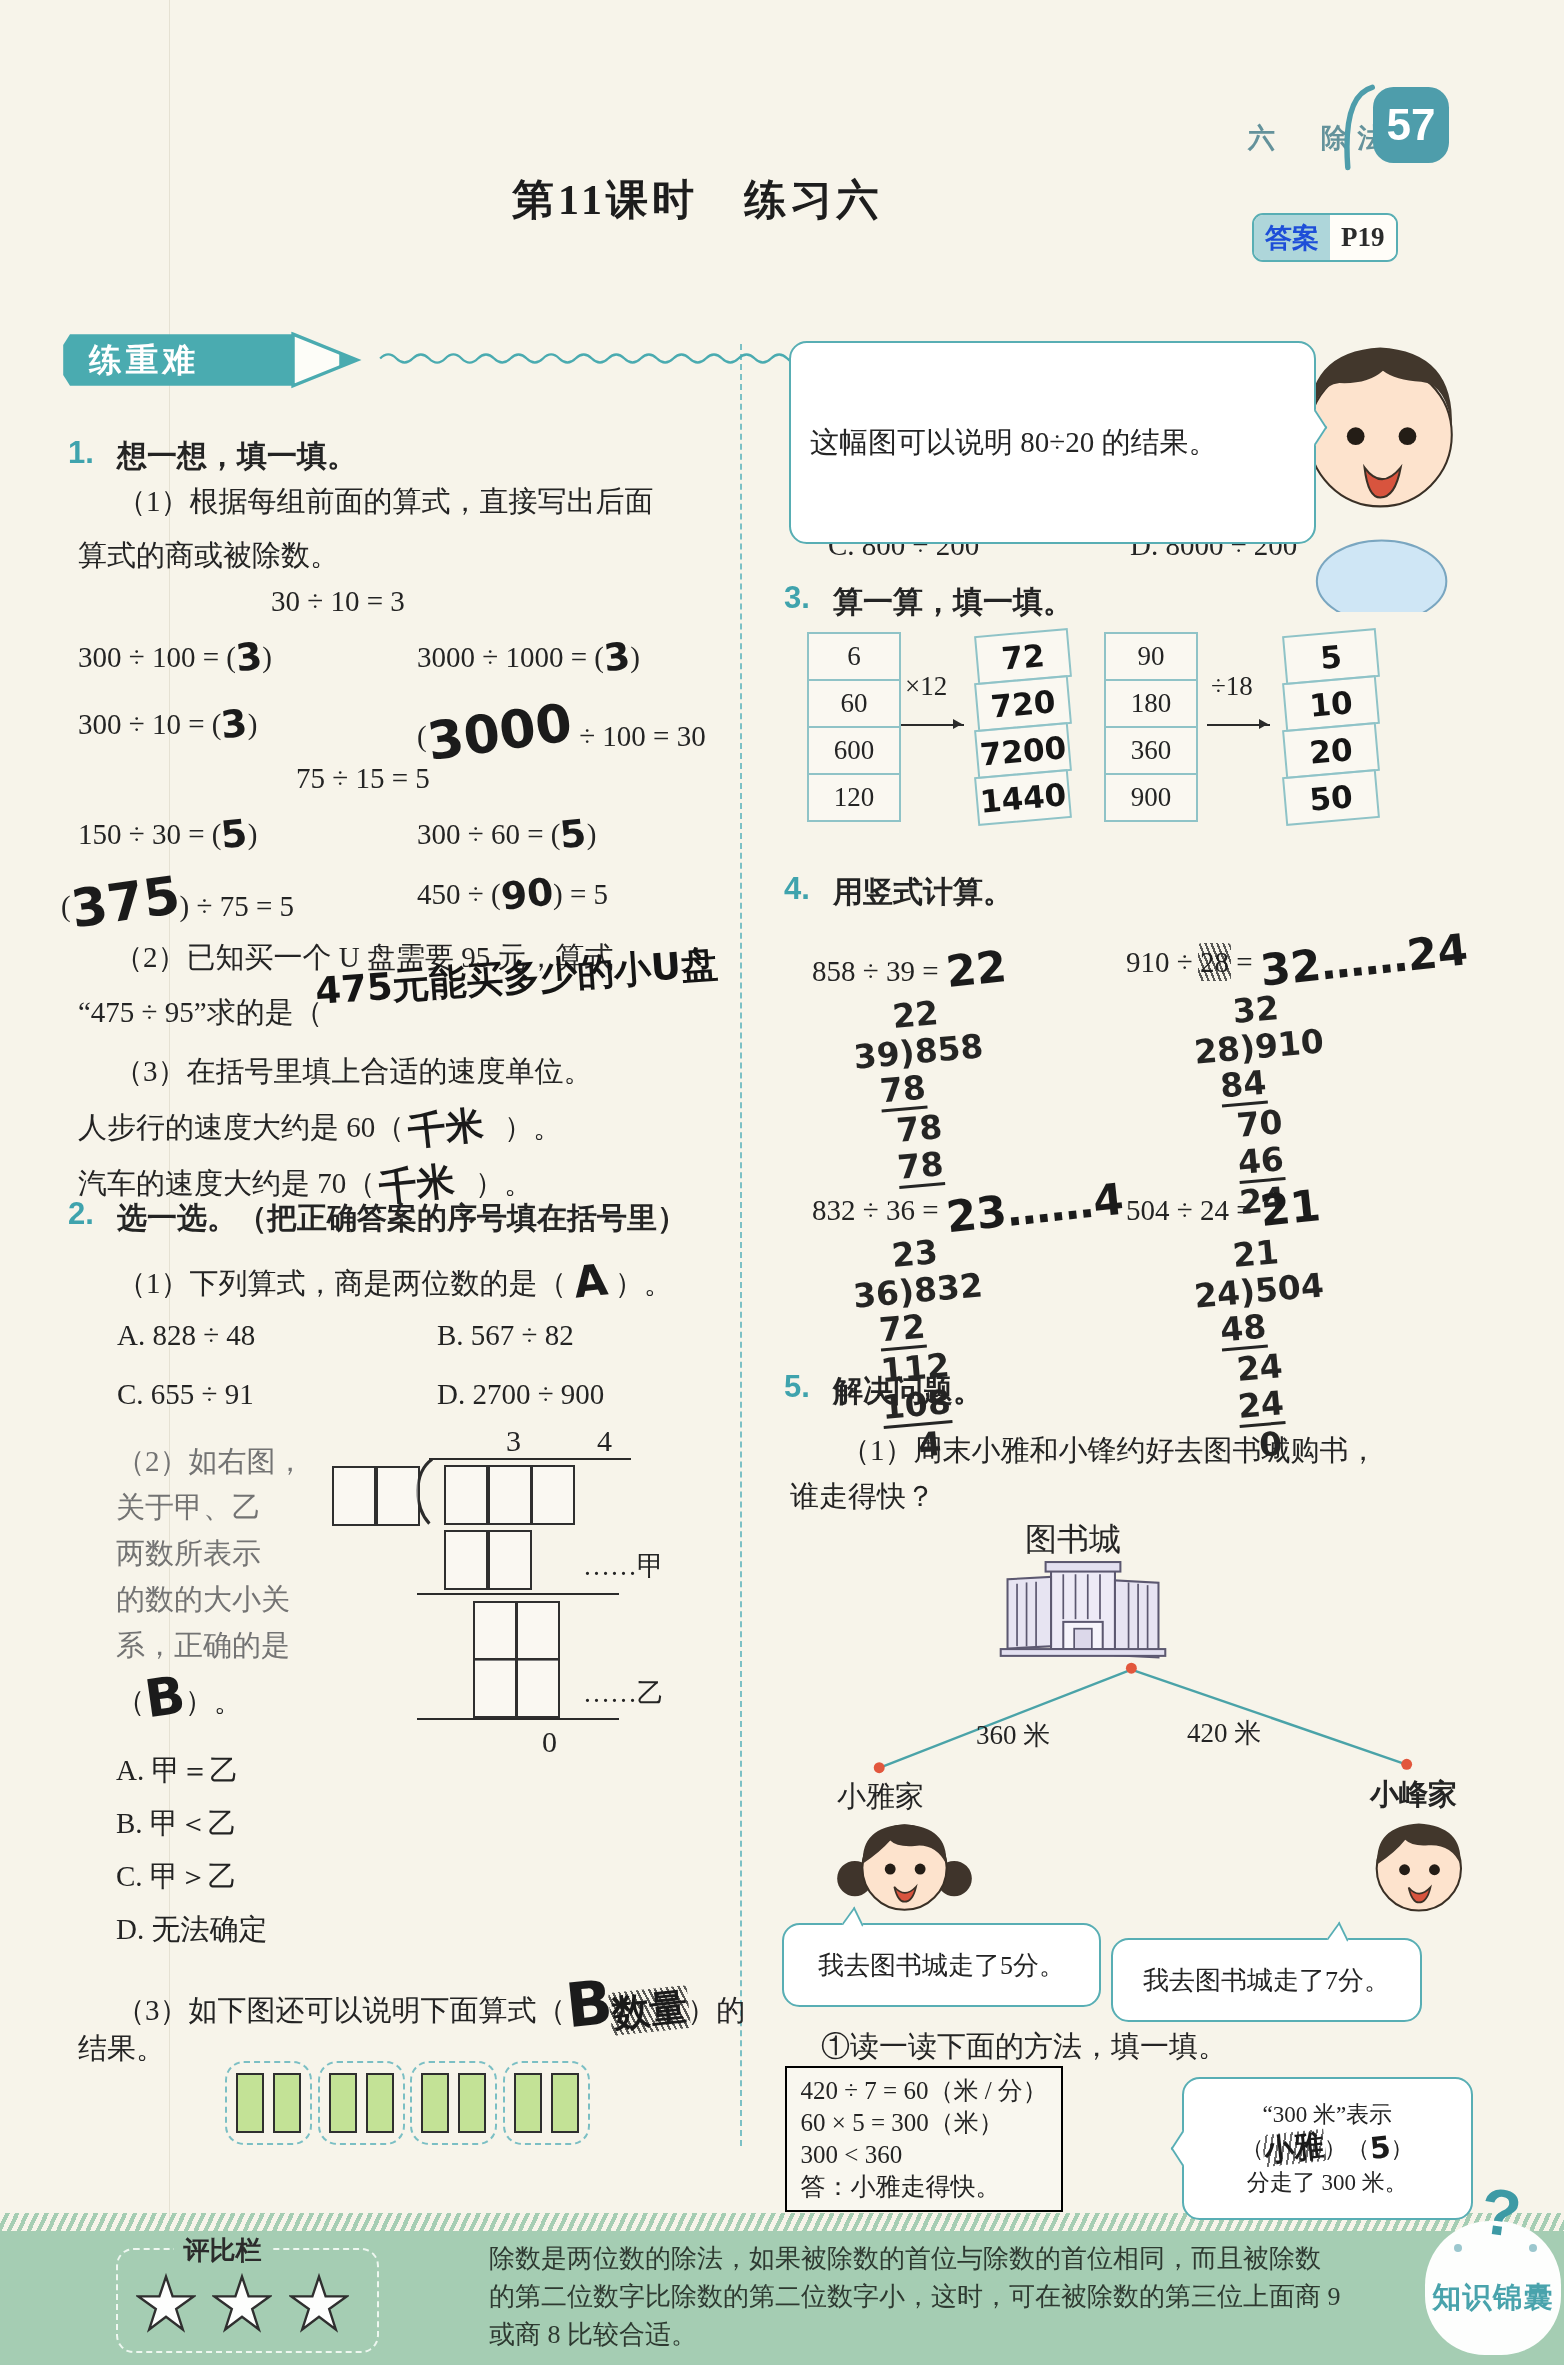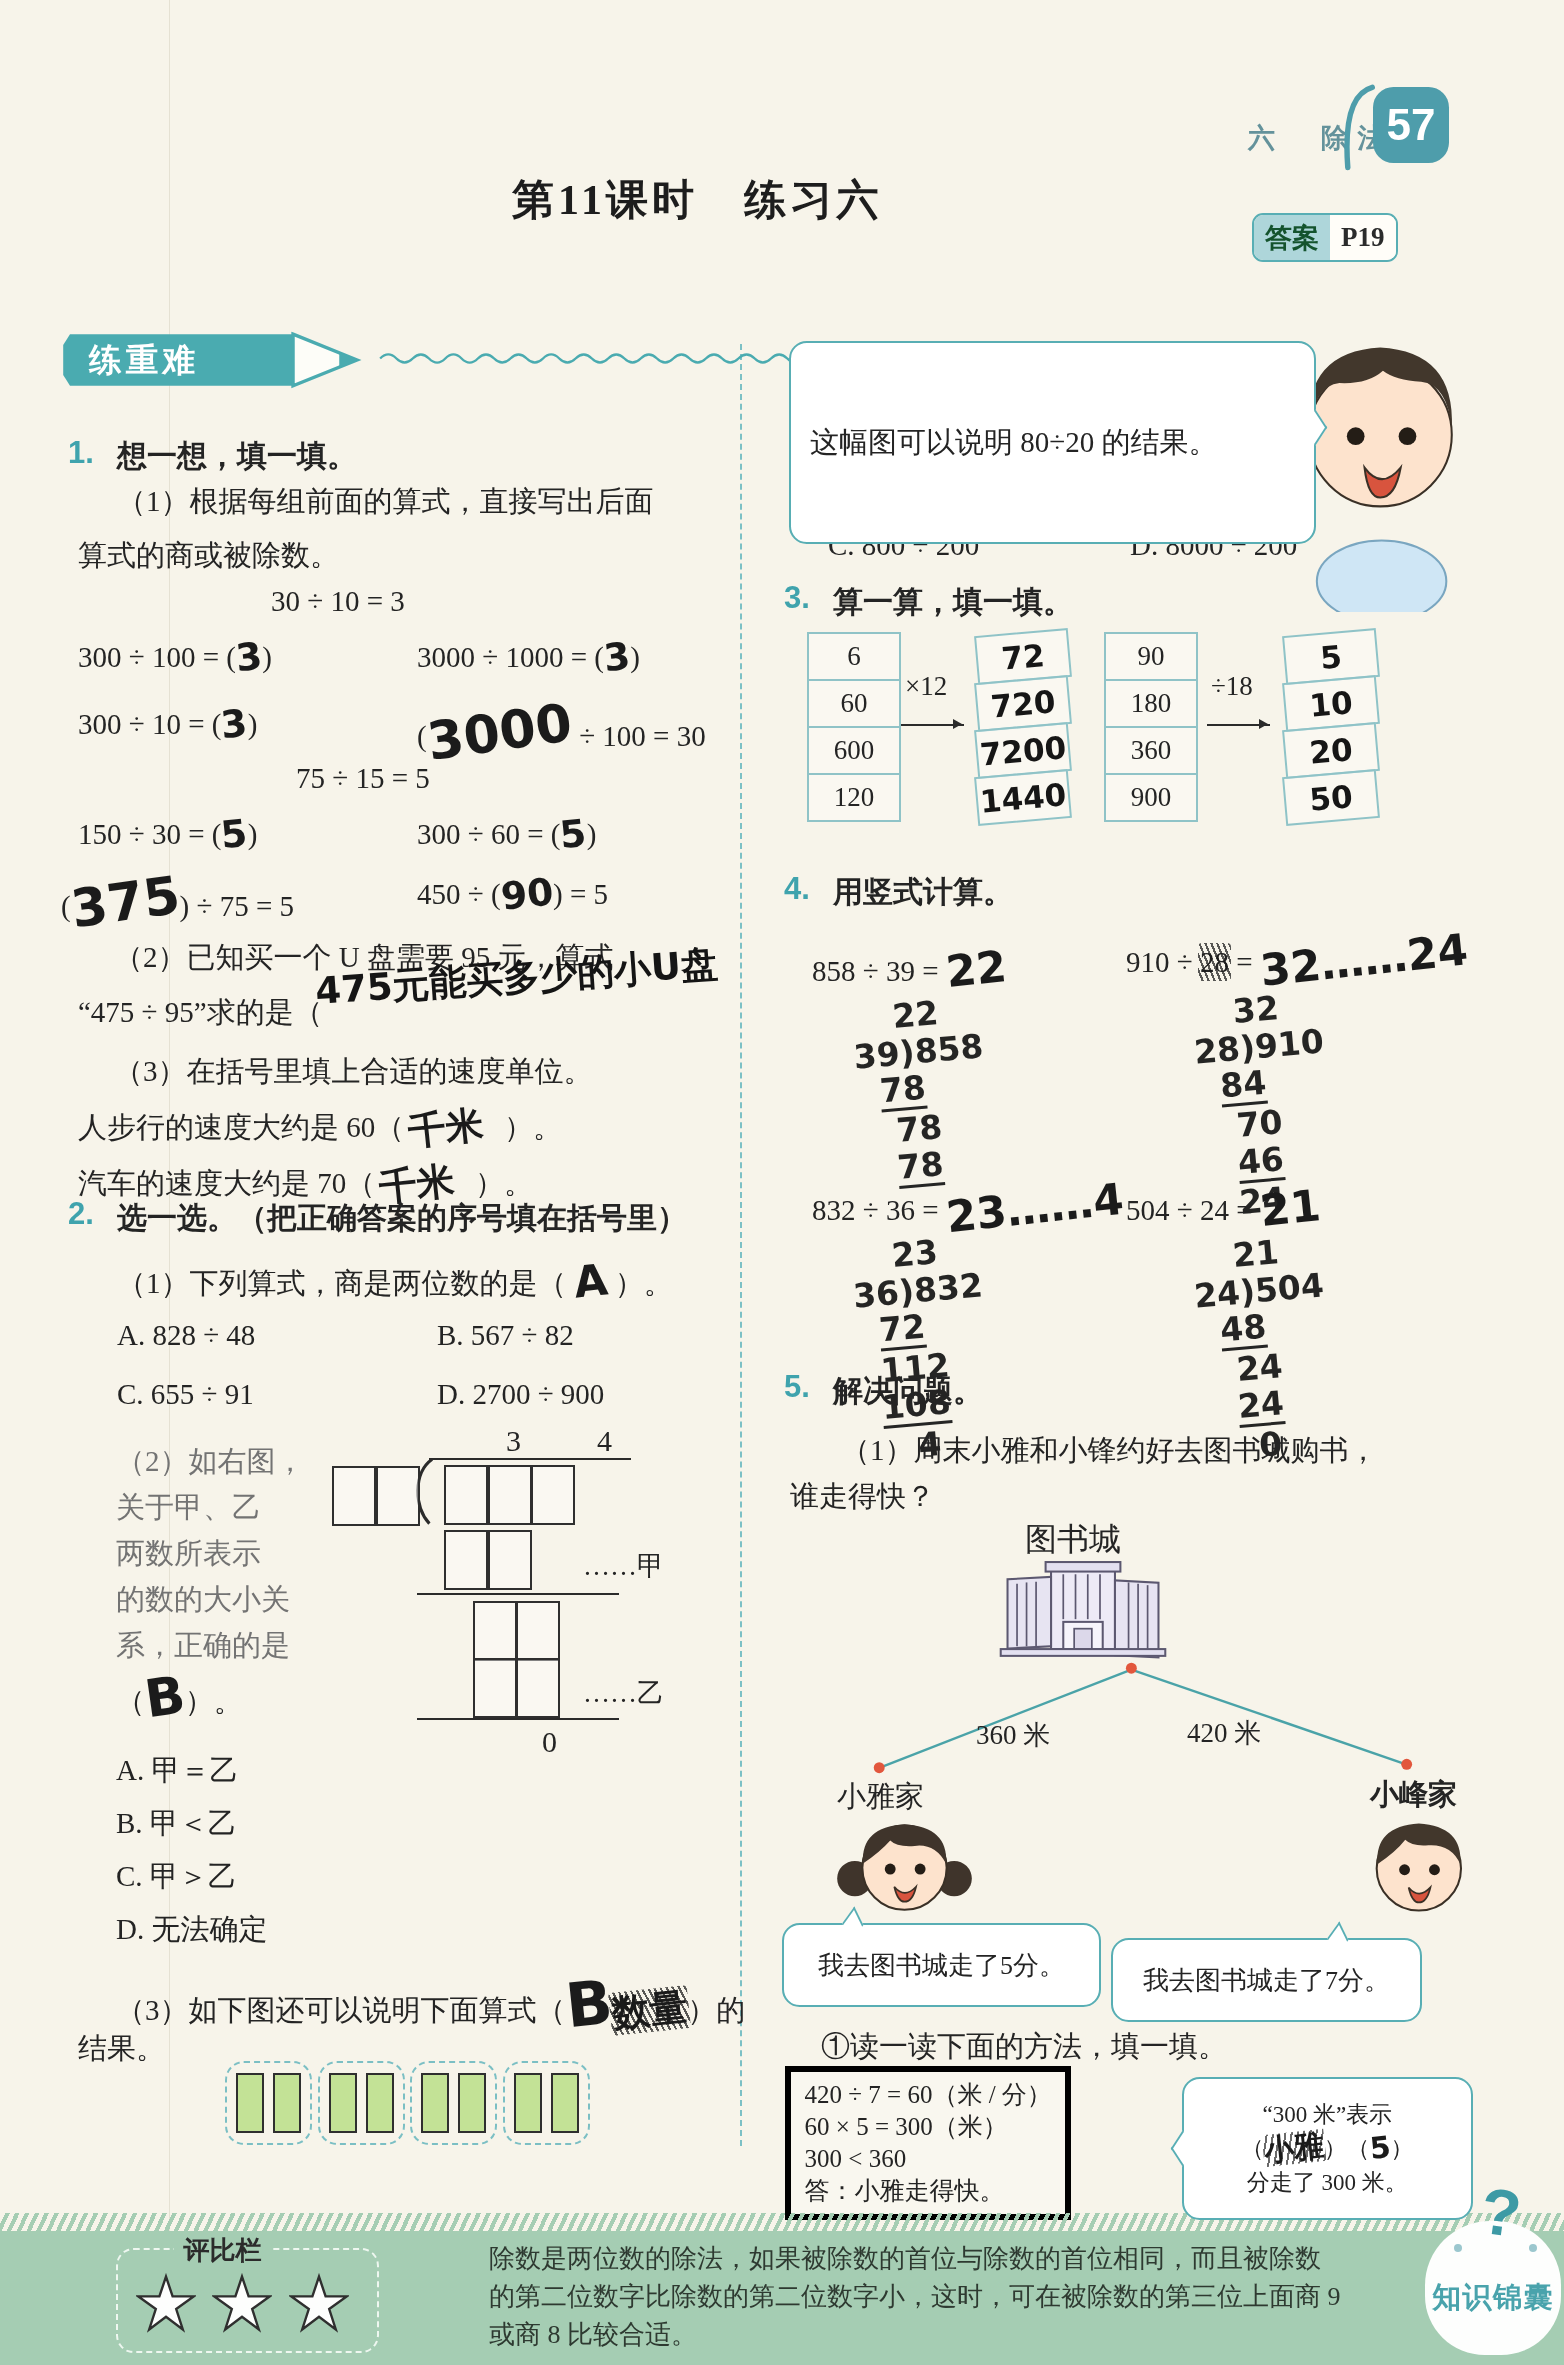--- a/index.html
+++ b/index.html
@@ -40,34 +40,34 @@
   
   .grp{position:absolute;width:83px;height:80px;border:2px dashed #7bbfc4;border-radius:19px;display:flex;align-items:center;justify-content:center;gap:8.2px;}
   .blk{width:24.5px;height:56px;background:#c3e296;border:2.4px solid #2f2f2f;}
   .bl{display:block;font-size:29px;line-height:46px;color:#737373;}
   .optln{display:block;font-size:29px;line-height:53px;color:#242424;}
   .tipline{display:block;font-size:26px;line-height:38px;color:#2e3a31;white-space:nowrap;}
   .boxln{display:block;font-size:25px;line-height:32px;color:#242424;white-space:nowrap;}
   .noteln{display:block;font-size:23px;line-height:34px;color:#242424;text-align:center;white-space:nowrap;}
   .crease{position:absolute;left:169px;top:0;width:1.4px;height:2366px;background:#dcd7c6;opacity:.65;}
   .divider{position:absolute;left:740px;top:344px;height:1802px;border-left:2.7px dashed #7cc0c5;}
-  .mbox{position:absolute;border:6px solid #000000;padding:6.8px 13.6px;background:rgba(255,255,255,.25);}
+  .mbox{position:absolute;border:2px solid #000000;padding:6.8px 13.6px;background:rgba(255,255,255,.25);}
   .band{position:absolute;left:0;top:2231px;width:1564px;height:135px;background:#a5cdb3;}
   .bandhatch{position:absolute;left:0;top:2213px;width:1564px;height:19px;background:repeating-linear-gradient(115deg,rgba(165,205,179,0) 0 4.8px,#a5cdb3 4.8px 8.9px);}
   .ratebox{position:absolute;left:116px;top:2248px;width:259px;height:101px;border:2px dashed #eef7f0;border-radius:17.7px;}
   .ratelabel{position:absolute;left:174px;top:2233px;background:#a5cdb3;padding:0 9.5px;font:700 26px "Liberation Serif",serif;color:#2b2b2b;}
   .stars{position:absolute;left:136px;top:2273px;display:flex;gap:16.4px;}
   .mascot{position:absolute;left:1421px;top:2184px;width:146px;height:174px;z-index:3;}
   .mascotblob{position:absolute;left:4.1px;top:37px;width:136px;height:134px;background:#fdfefd;border-radius:48% 48% 44% 44%;}
   .mascotq{position:absolute;left:60px;top:-9.5px;font:700 65px "Liberation Sans",sans-serif;color:#3d9aa5;transform:rotate(8deg);}
   .mascoteye{position:absolute;width:8.2px;height:8.2px;border-radius:50%;background:#9bc7ce;top:60px;}
   .mascottext{position:absolute;left:0;top:94px;width:144px;text-align:center;font:700 29px "Liberation Sans",sans-serif;color:#49a3ac;letter-spacing:1.4px;}
   .badge57{position:absolute;left:1373px;top:87px;width:76px;height:76px;background:#4e9dab;border-radius:20.4px;display:flex;align-items:center;justify-content:center;font:700 44px "Liberation Sans",sans-serif;color:#fff;}
   .ansbadge{position:absolute;left:1252px;top:213px;height:45px;display:flex;border:2px solid #58aeb4;border-radius:11px;overflow:hidden;font:700 27px "Liberation Serif",serif;}
-  .ansbadge .l{background:#aed6da;color:#14532d;display:flex;align-items:center;padding:0 11px;}
+  .ansbadge .l{background:#aed6da;color:#1d4ed8;display:flex;align-items:center;padding:0 11px;}
   .ansbadge .r{background:#fffdf8;color:#2b2b2b;display:flex;align-items:center;padding:0 11px;}
   .unit{position:absolute;left:1248px;top:120px;font:700 27px "Liberation Sans",sans-serif;color:#64929b;letter-spacing:9.5px;}
   .title{position:absolute;left:512px;top:172px;font:700 42px "Liberation Serif",serif;color:#1d1d1d;letter-spacing:4.1px;white-space:nowrap;}
 </style>
 </head>
 <body>
 
 <div class="crease"></div>
 <div class="divider"></div>
 

